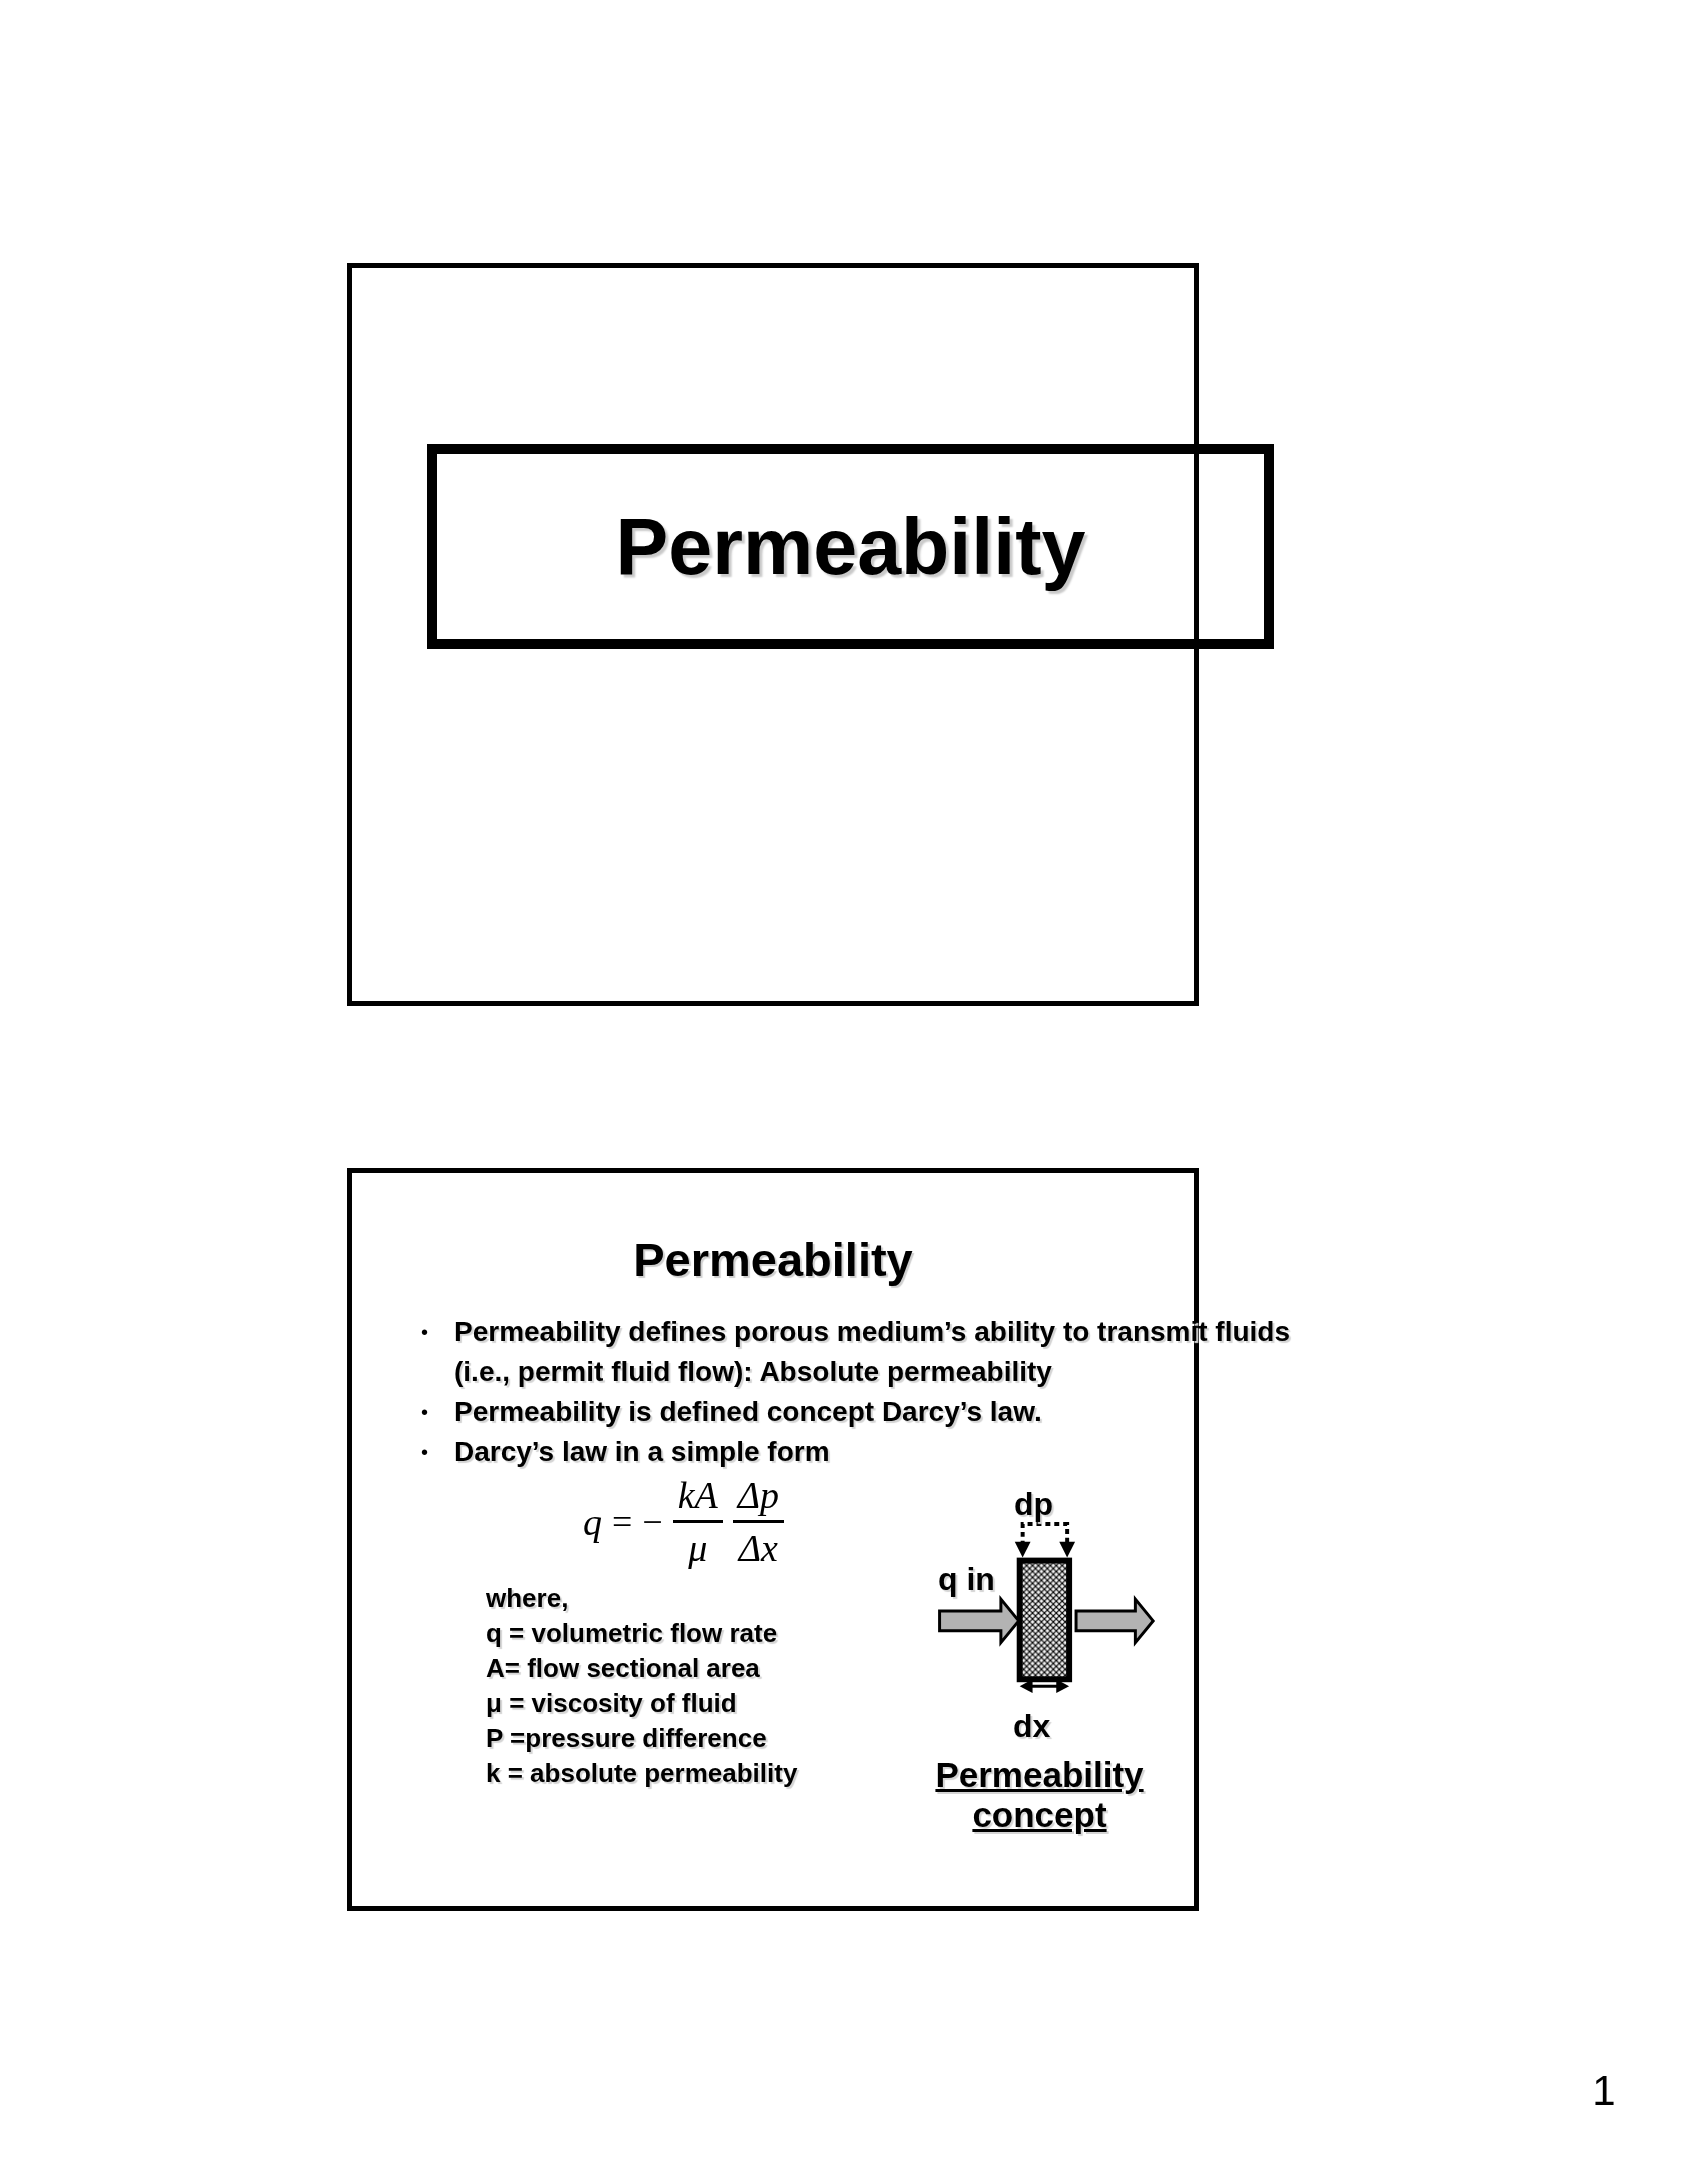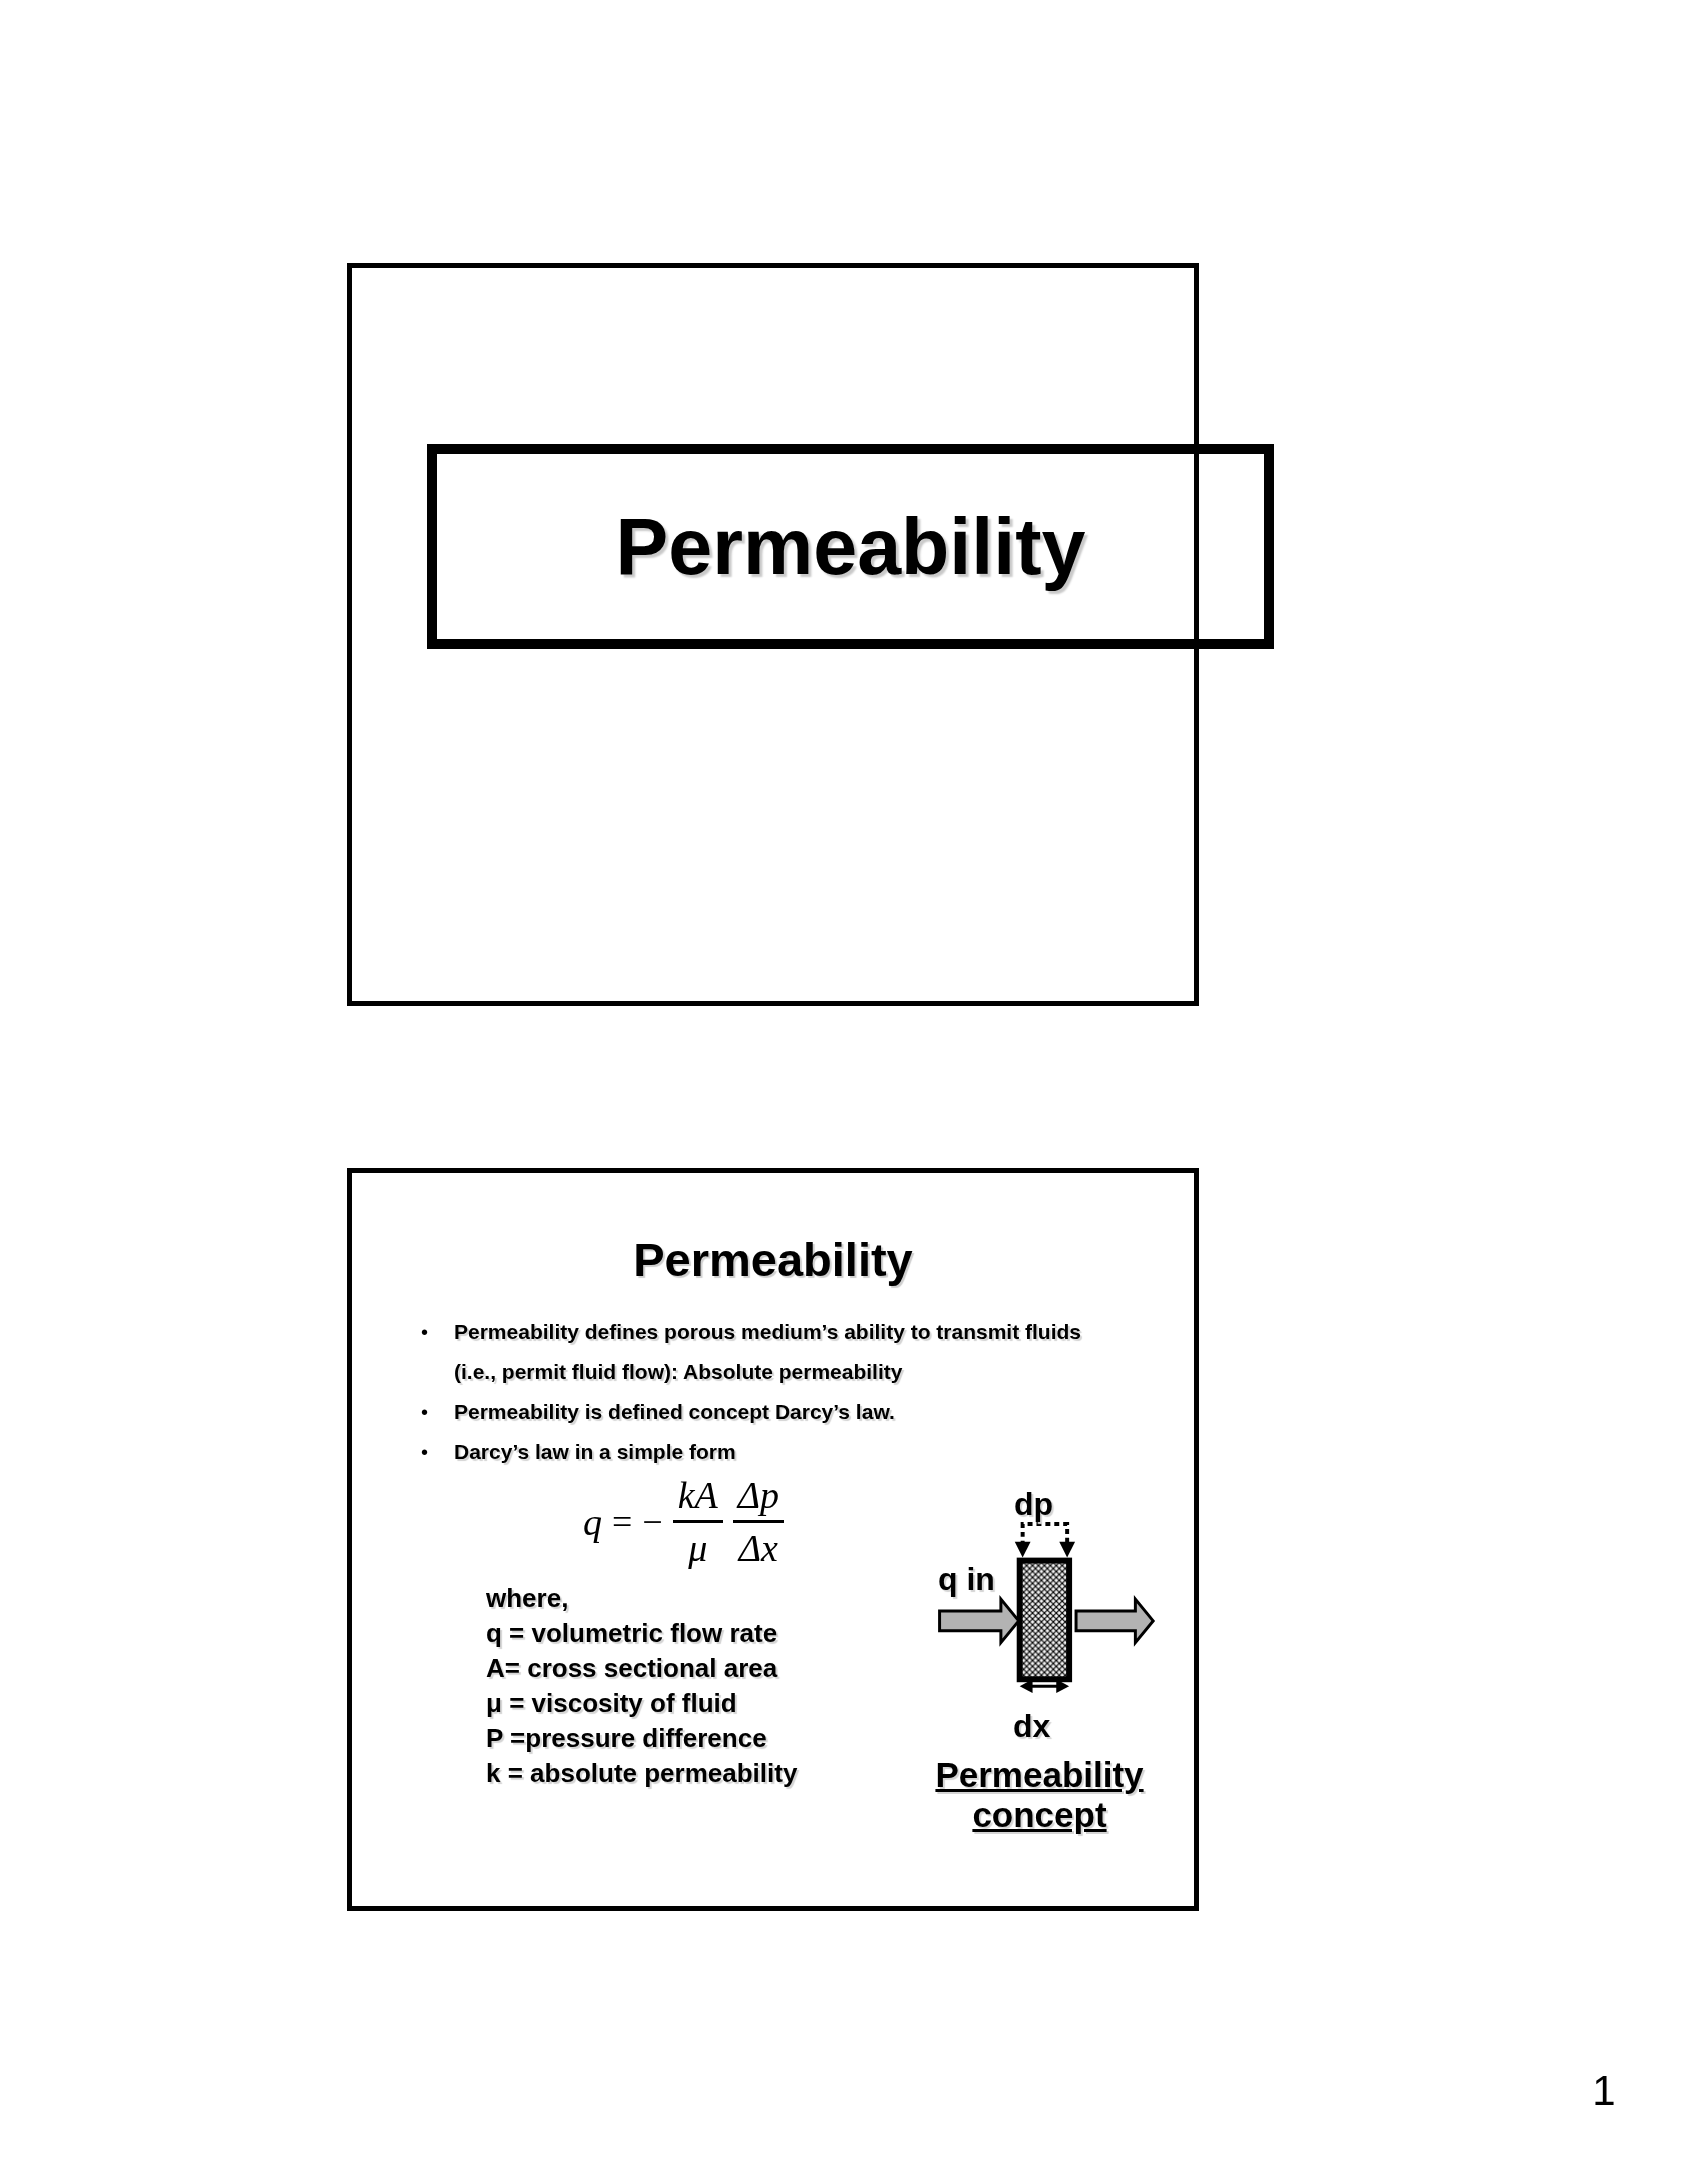--- a/index.html
+++ b/index.html
@@ -32,21 +32,21 @@
     position:absolute; left:0; top:59px; width:100%;
     text-align:center; font-size:47px; font-weight:bold;
     text-shadow:2px 2px 1px #cfcfcf;
   }
   .bullets { position:absolute; left:69px; top:139px; width:871px; }
   .bullet-row { display:flex; align-items:flex-start; }
   .bullet-glyph {
     flex:0 0 33px; width:33px; font-size:20px; line-height:40px;
   }
   .bullet-text {
-    font-size:21px; font-weight:bold; line-height:40px;
+    font-size:28px; font-weight:bold; line-height:40px;
     white-space:pre-line; text-shadow:2px 2px 1px #d4d4d4;
   }
 
   .formula {
     position:absolute; left:231px; top:300px;
     display:flex; align-items:center; gap:10px;
     font-family:"Liberation Serif", serif; font-style:italic;
     font-size:38px;
   }
   .f-op { font-style:normal; font-size:36px; }
@@ -118,21 +118,21 @@
     </span>
     <span class="frac">
       <span class="num">Δp</span>
       <span class="den">Δx</span>
     </span>
   </div>
 
   <div class="where">
     <div>where,</div>
     <div>q = volumetric flow rate</div>
-    <div>A= cross sectional area</div>
+    <div>A= flow sectional area</div>
     <div>μ = viscosity of fluid</div>
     <div>P =pressure difference</div>
     <div>k = absolute permeability</div>
   </div>
 
   <svg class="diagram-svg" viewBox="0 0 420 360" xmlns="http://www.w3.org/2000/svg">
     <defs>
       <pattern id="hatch" width="6" height="6" patternUnits="userSpaceOnUse">
         <rect width="6" height="6" fill="#f2f2f2"></rect>
         <path d="M0,0 l6,6 M6,0 l-6,6" stroke="#000" stroke-width="1.2"></path>

